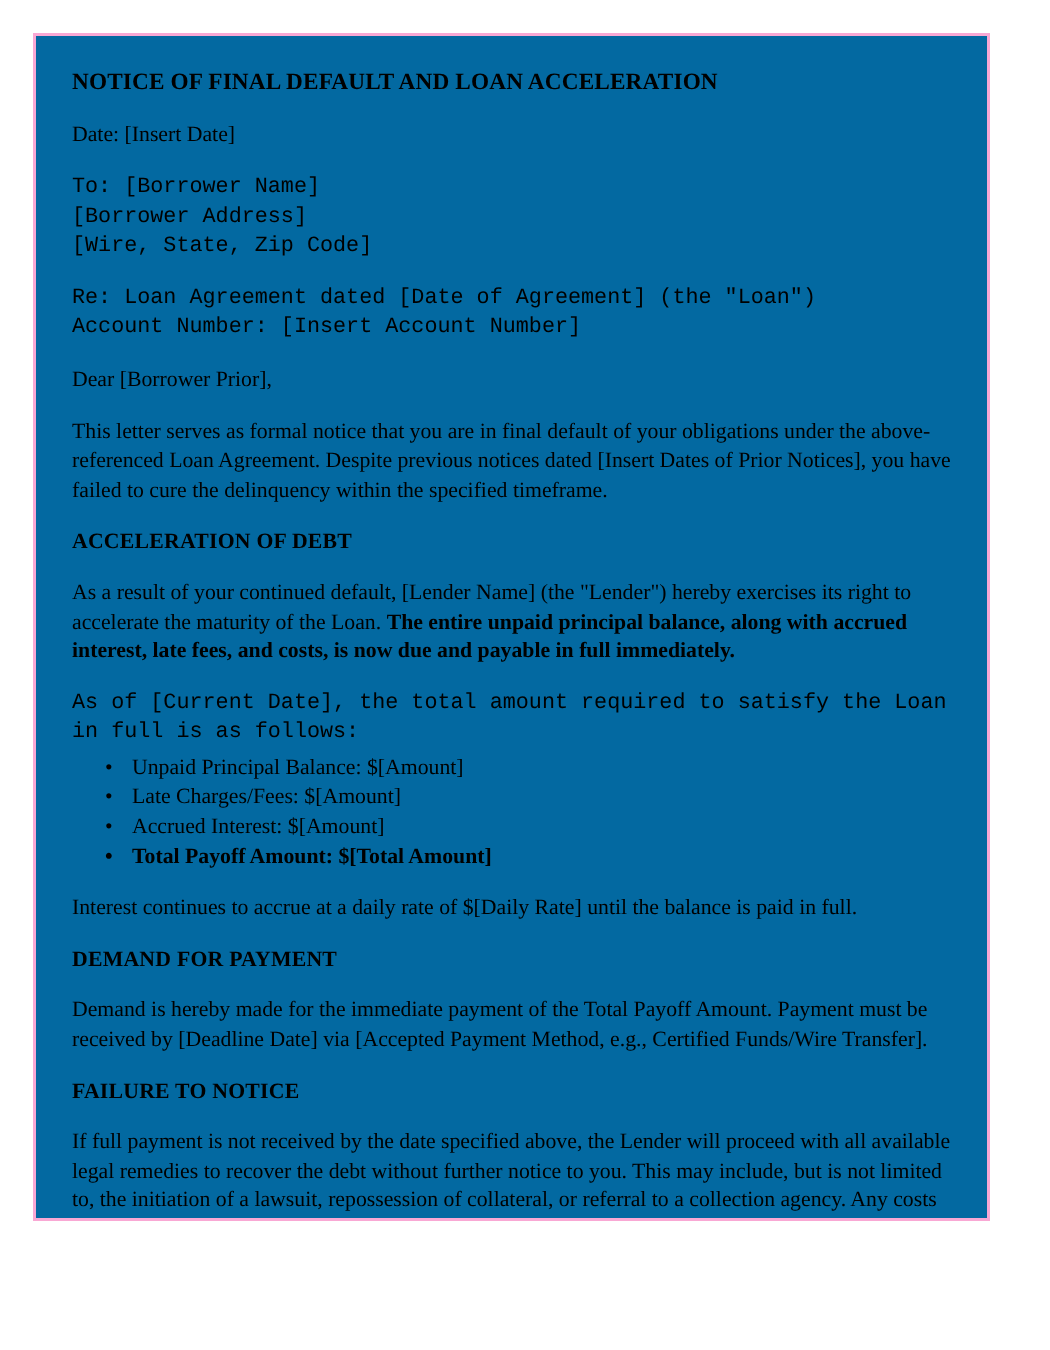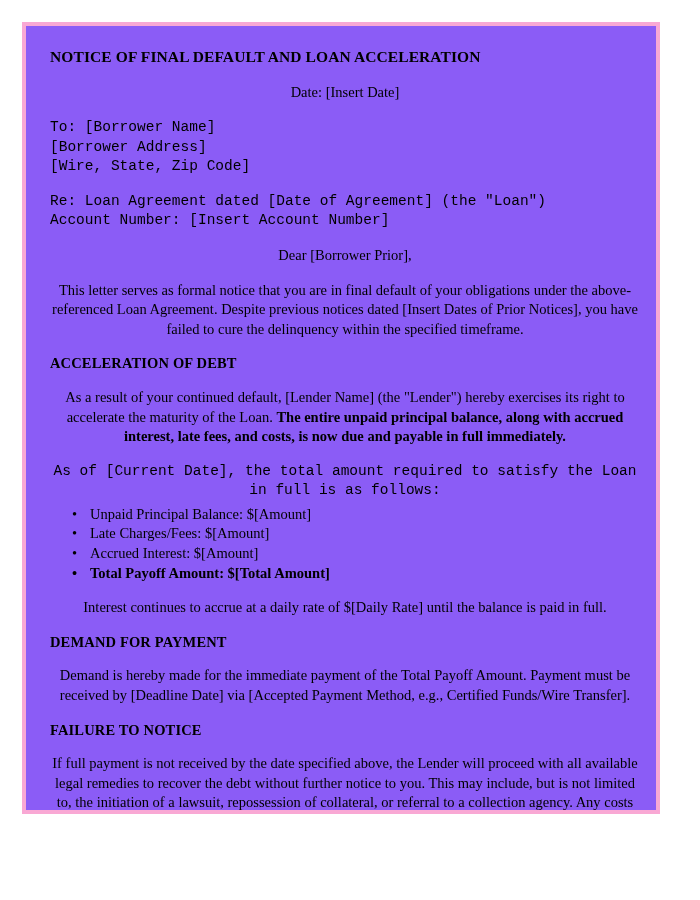--- a/index.html
+++ b/index.html
@@ -14,42 +14,42 @@
     font-family: "Liberation Serif", "DejaVu Serif", serif;
     color: #000000;
   }
   .page {
     position: absolute;
     left: 22px;
     top: 22px;
     width: 638px;
     height: 792px;
     box-sizing: border-box;
-    border: 4px solid #f9a8d4;
-    background: #8b5cf6;
+    border: 2px solid #f9a8d4;
+    background: #0369a1;
     overflow: hidden;
   }
   .page-inner {
     position: absolute;
     left: 24px;
     top: 21px;
     width: 590px;
   }
   .doc-title {
     font-size: 15.5px;
     font-weight: bold;
     letter-spacing: 0.1px;
     margin: 0 0 17px 0;
     line-height: 1.25;
   }
   p.para {
     font-size: 14.5px;
     line-height: 19.6px;
     margin: 0 0 15px 0;
-    text-align: center;
+    text-align: left;
   }
   p.tight {
     margin-bottom: 0;
     font-family: Liberation Mono, monospace;
   }
   .block {
     font-size: 14.5px;
     line-height: 19.6px;
     margin: 0 0 15px 0;
   }

